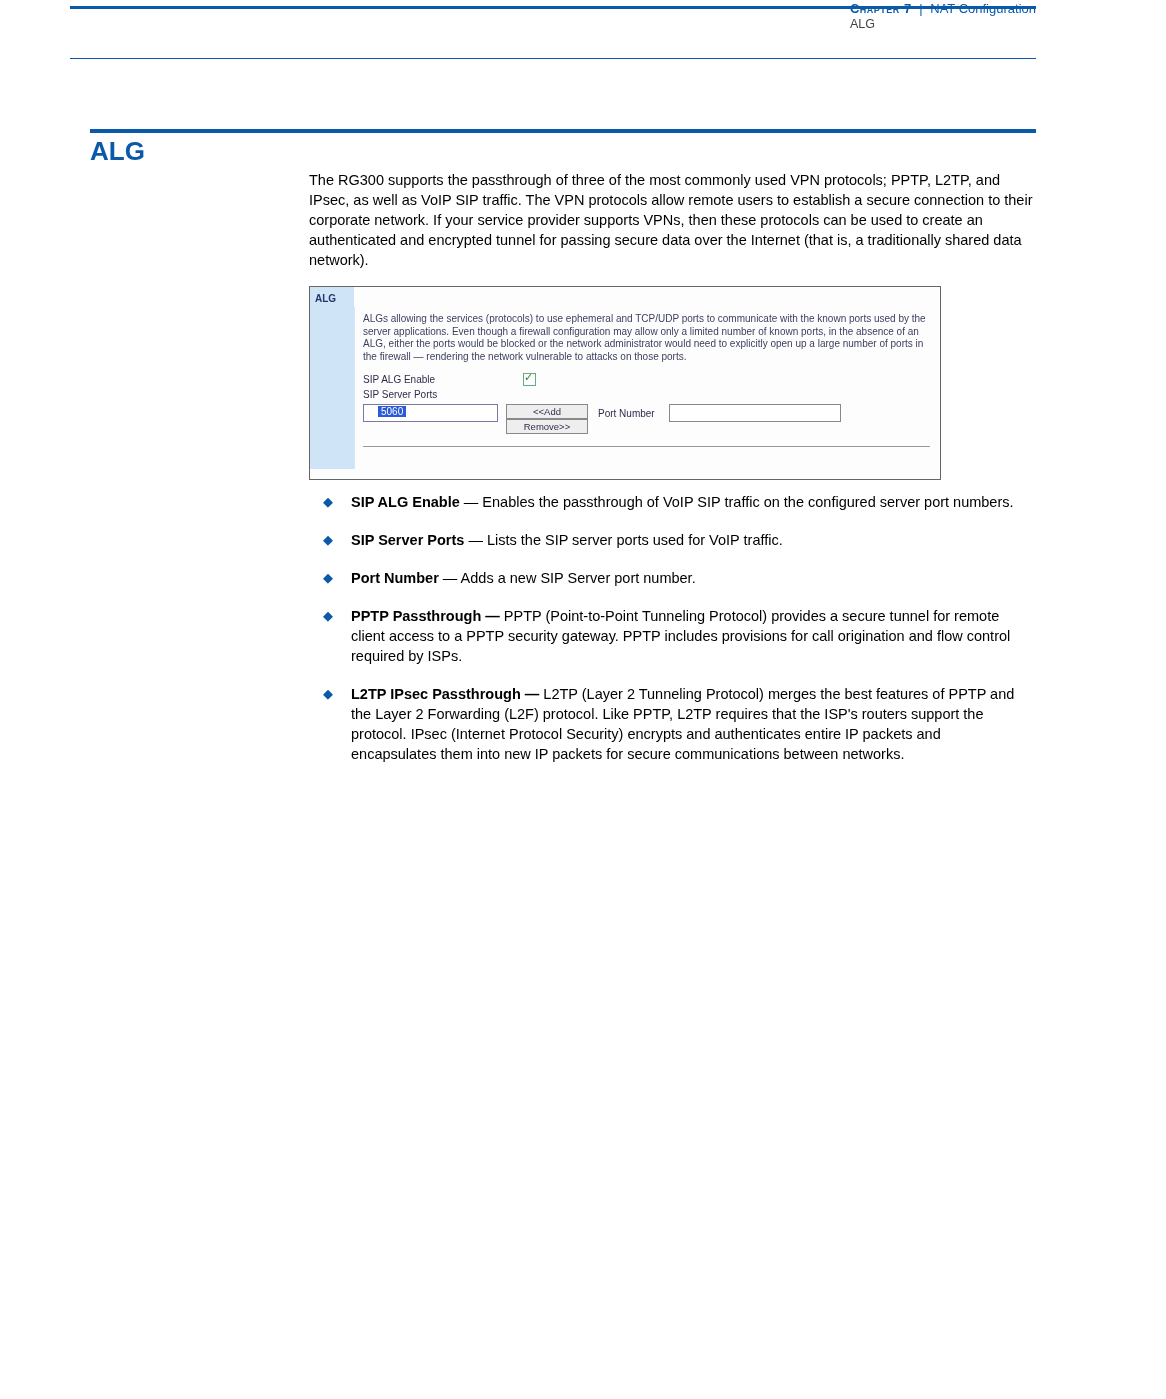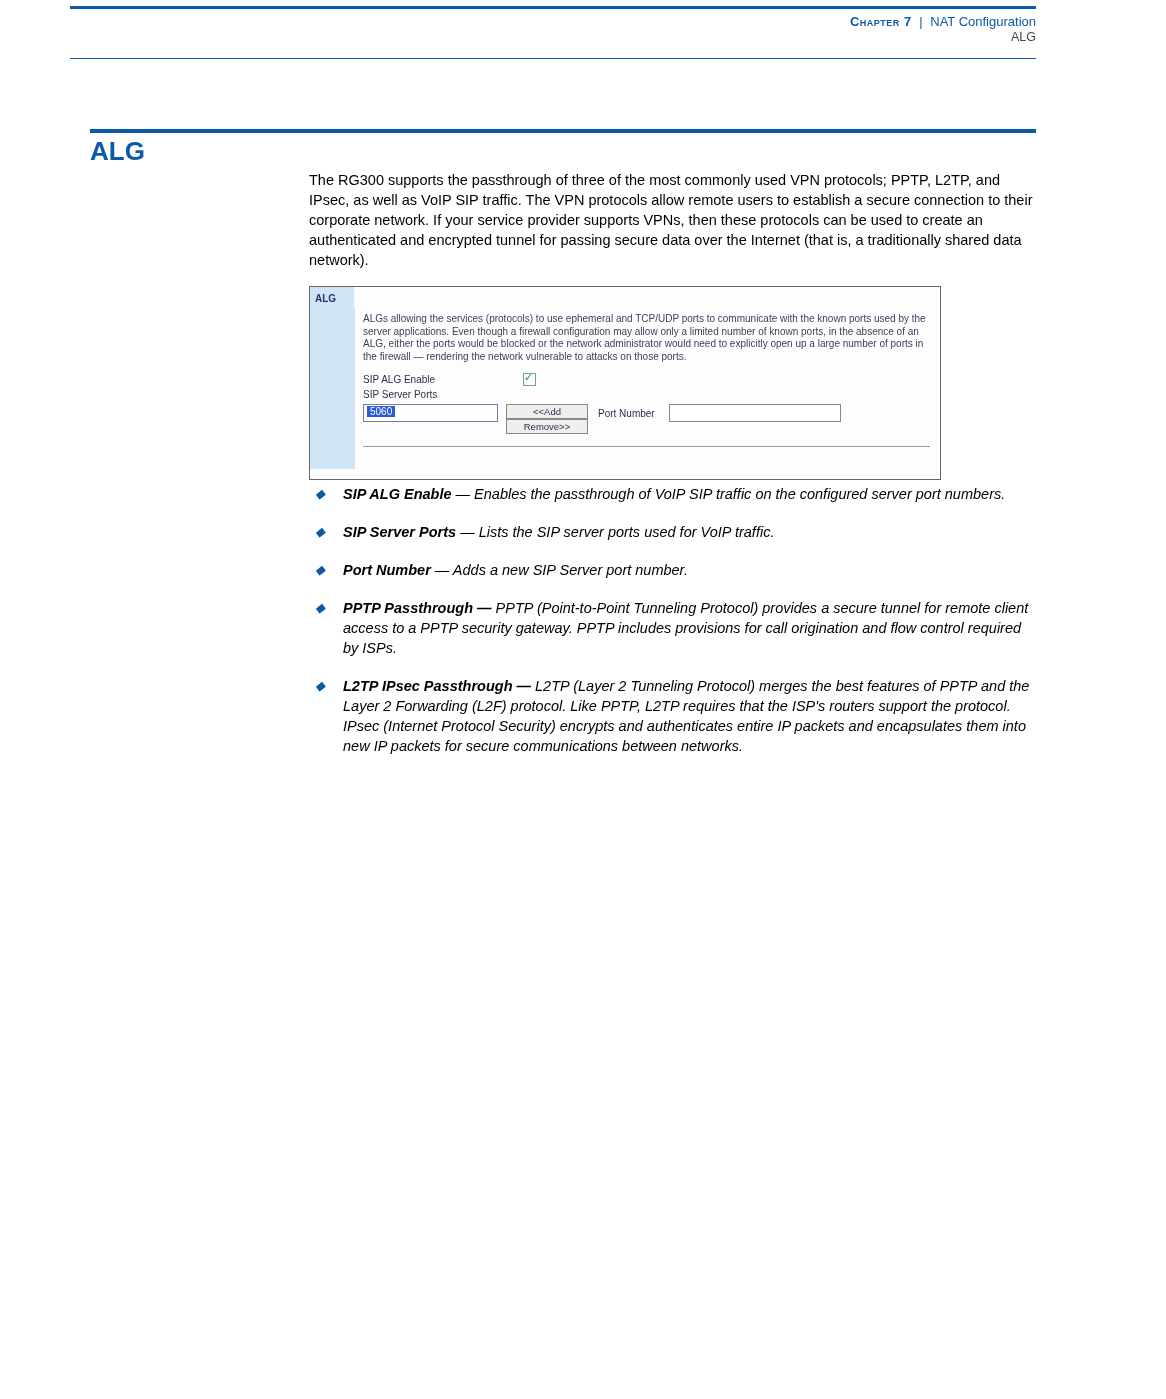--- a/index.html
+++ b/index.html
@@ -20,22 +20,22 @@
     position: absolute;
     left: 70px;
     right: 130px;
     top: 6px;
     height: 3px;
     background: #0b5aa9;
   }
   .header-block {
     position: absolute;
     right: 130px;
-    top: 14px;
-    text-align: right;
+    top: 1px;
+    text-align: left;
     font-size: 13px;
   }
   .chapter-line {
     color: #0b5aa9;
   }
   .chapter-bold {
     font-weight: bold;
     font-variant: small-caps;
     letter-spacing: 0.5px;
   }
@@ -115,39 +115,38 @@
     border-left: 1px solid #d8e6f2;
     margin-top: 20px;
   }
   .fig-desc { line-height: 1.25; margin-bottom: 10px; color:#3b3f5e;}
   .fig-field-row { display:flex; align-items:center; margin: 3px 0;}
   .fig-label { width: 160px; }
   .fig-check { width:11px; height:11px; border:1px solid #6a8; display:inline-block; position:relative;}
   .fig-check::after { content:"✓"; color:#2b8a2b; font-size:11px; position:absolute; top:-3px; left:0;}
   .fig-listbox {
     width: 135px; height: 18px; border:1px solid #7a7aa0; background:#fff; margin-right:8px;
-    font-size:10px; padding:1px 3px; box-sizing:border-box;
+    font-size:10px; padding:1px 14px; box-sizing:border-box;
   }
   .fig-listbox .sel { background:#2b5bd7; color:#fff; display:inline-block; padding:0 3px;}
   .fig-btns { display:flex; flex-direction:column; gap:0; margin-right:10px;}
   .fig-btn { border:1px solid #888; background:#eee; font-size:9.5px; padding:1px 6px; width:68px; text-align:center;}
   .fig-port-area { display:flex; align-items:flex-start; margin-top:4px;}
   .fig-port-input { width:170px; height:16px; border:1px solid #888; background:#fff; margin-left:8px;}
   .fig-port-label { font-size:10px; margin-right:6px;}
   .fig-hr { border:0; border-top:1px solid #999; margin: 12px 0 10px 0; }
   .fig-uncheck { width:11px; height:11px; border:1px solid #888; display:inline-block; background:#fff;}
   .follow-para {
     margin-top: 28px;
     margin-bottom: 18px;
   }
   ul.bullets {
     list-style: none;
     padding: 0;
-    margin: 4px;
-    font-style: italic;
+    margin: 12px;
   }
   ul.bullets > li {
     position: relative;
     padding-left: 30px;
     margin-bottom: 18px;
     line-height: 1.38;
   }
   ul.bullets > li::before {
     content: "◆";
     position: absolute;

